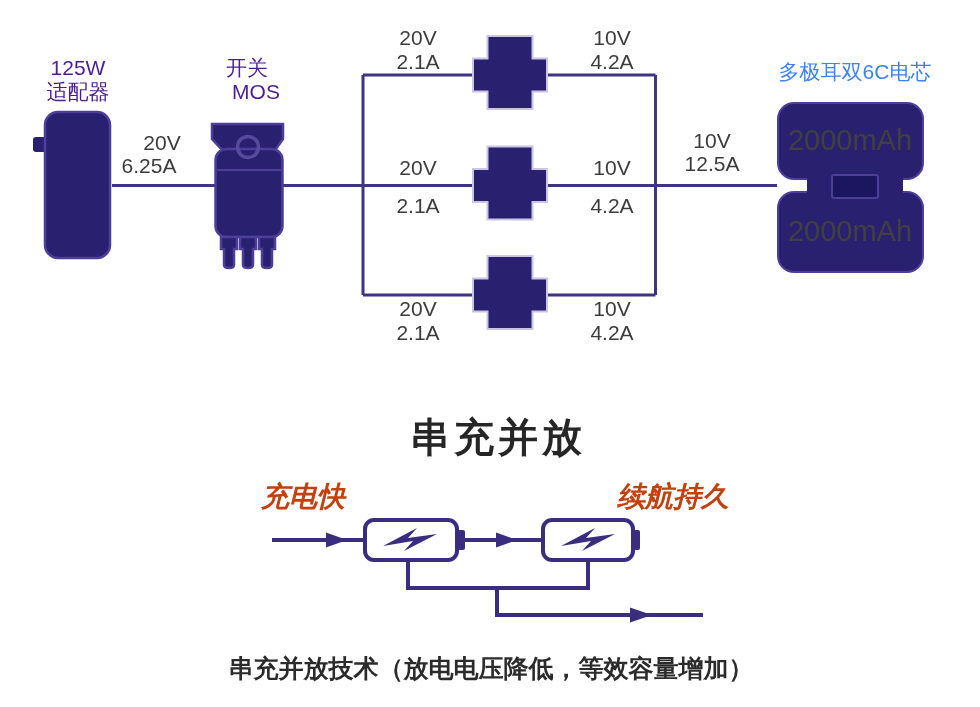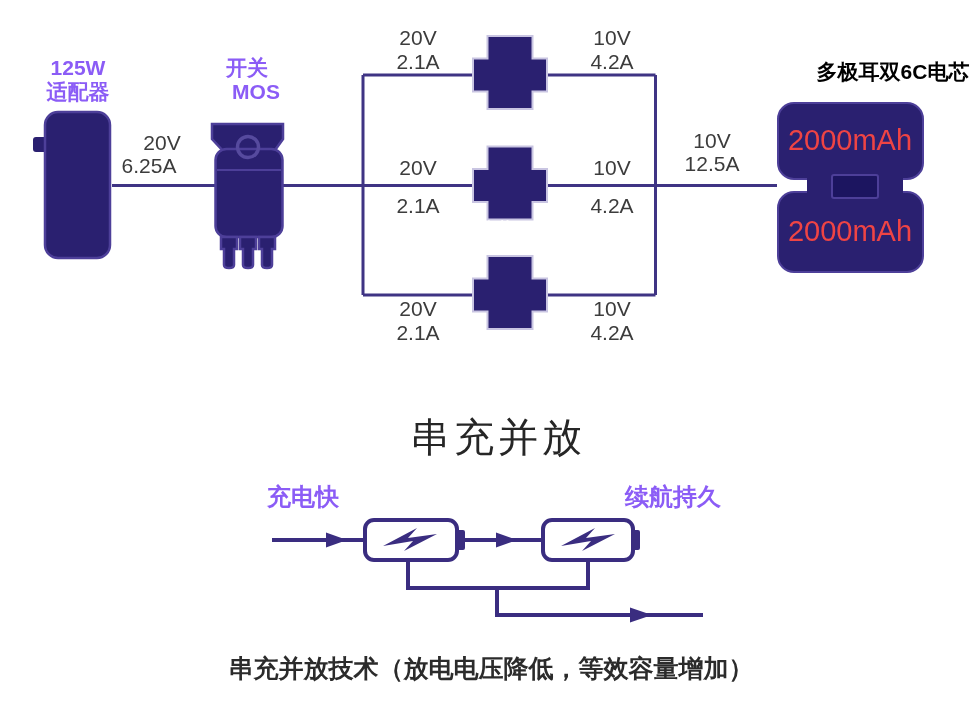--- a/index.html
+++ b/index.html
@@ -5,27 +5,27 @@
   html,body{margin:0;padding:0;background:#ffffff;}
   .canvas{
     position:relative;width:980px;height:707px;background:#ffffff;
     font-family:"Liberation Sans",sans-serif;overflow:hidden;
   }
   .lbl{
     position:absolute;transform:translate(-50%,-50%);
     white-space:nowrap;text-align:left;line-height:1.15;
   }
   .num{font-size:21px;color:#3c3c3c;}
-  .cn{font-size:21px;color:#8b5cf6;font-weight:700;}
+  .cn{font-size:21px;color:#4c1d95;font-weight:400;}
   .pump-name{font-size:15px;color:#ffffff;font-weight:bold;letter-spacing:.5px;margin-top:42px;}
-  .cell-cap{font-size:29px;color:#ef4444;font-weight:500;}
-  .pack-title{font-size:21px;color:#000000;font-weight:700;margin-left:38px;}
+  .cell-cap{font-size:29px;color:#404040;font-weight:500;}
+  .pack-title{font-size:21px;color:#3b82f6;font-weight:400;}
   .caption{font-family:"Liberation Serif","DejaVu Serif",serif;font-size:25px;color:#2b2b2b;font-weight:bold;}
-  .big-title{font-size:40px;font-weight:normal;color:#262626;letter-spacing:4px;}
-  .note{font-size:24px;color:#8b5cf6;font-weight:600;}
+  .big-title{font-size:40px;font-weight:bold;color:#262626;letter-spacing:4px;}
+  .note{font-size:28px;color:#c2410c;font-weight:600;font-style:italic;}
   svg{position:absolute;left:0;top:0;}
 </style>
 </head>
 <body>
 
 <div class="canvas">
 
   <svg width="980" height="707" viewBox="0 0 980 707">
 
     <path d="M112 185.5H216 M282 185.5H363 M363 75V295 M363 75H474 M546 75H655.5 M363 185.5H474 M546 185.5H655.5 M363 295H474 M546 295H655.5 M655.5 75V295 M655.5 185.5H777" stroke="#3f3484" stroke-width="3" fill="none"></path>

